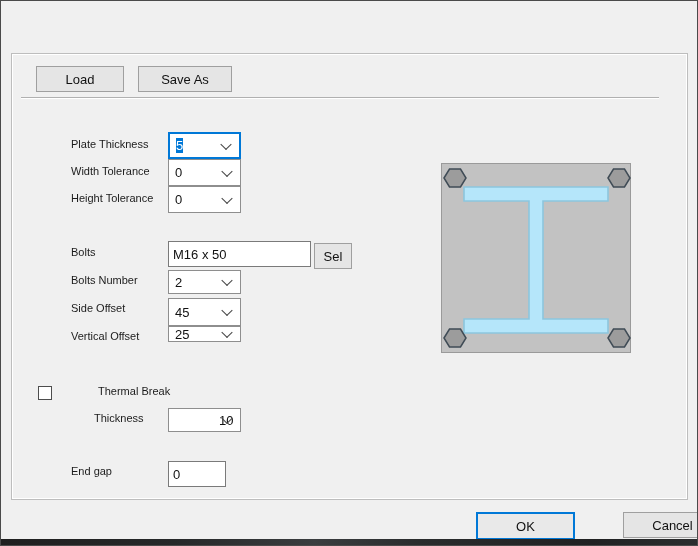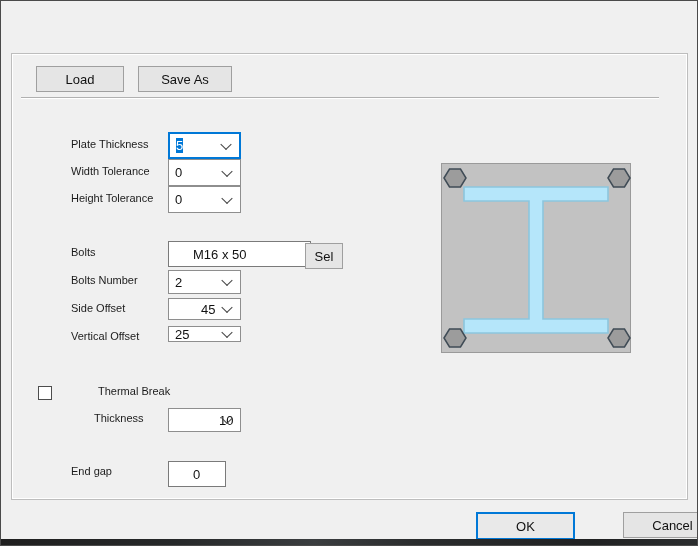--- a/index.html
+++ b/index.html
@@ -47,21 +47,21 @@
   .combo .val { margin-left:6px; font-size:13px; color:#111; }
   .combo.focused { border:2px solid var(--accent); }
   .combo .val.selected { background:var(--accent); color:#fff; }
   .chev {
     position:absolute; right:9px; top:50%; width:8px; height:8px;
     border-right:1.4px solid #444; border-bottom:1.4px solid #444;
     transform:translateY(-70%) rotate(45deg);
   }
   .txt {
     position:absolute; background:#fff; border:1px solid #7a7a7a;
-    font-family:"Liberation Sans",sans-serif; font-size:13px; color:#111; padding:0 0 0 24px;
+    font-family:"Liberation Sans",sans-serif; font-size:13px; color:#111; padding:0 0 0 4px;
   }
   
   .cbx { position:absolute; left:37px; top:385px; width:14px; height:14px;
     background:#fff; border:1px solid #4d4d4d; cursor:pointer; }
   
   .preview { position:absolute; left:440px; top:162px; }
   
   .bottom-strip { position:absolute; left:0; bottom:0; width:100%; height:6px;
     background:linear-gradient(90deg,#1f1f1f 0%, #262829 25%, #3a3d3f 45%, #2a2c2d 60%, #202122 85%, #2b2d2e 100%); }
 </style>
@@ -95,27 +95,27 @@
   <div class="combo" style="top:158px; height:27px;">
     <span class="val">0</span>
     <span class="chev"></span>
   </div>
   <div class="combo" style="top:185px; height:27px;">
     <span class="val">0</span>
     <span class="chev"></span>
   </div>
 
   <input class="txt" style="left: 167px; top: 240px; width: 143px; height: 26px;" value="M16 x 50">
-  <button class="btn" style="left:304px; top:242px; width:38px; height:23px;">Sel</button>
+  <button class="btn" style="left:313px; top:242px; width:38px; height:23px;">Sel</button>
 
   <div class="combo" style="top:269px; height:24px;">
     <span class="val">2</span>
     <span class="chev"></span>
   </div>
-  <div class="combo" style="top:297px; height:22px;padding-left:26px;">
+  <div class="combo" style="top:297px; height:28px;">
     <span class="val">45</span>
     <span class="chev"></span>
   </div>
   <div class="combo" style="top:325px; height:16px;">
     <span class="val">25</span>
     <span class="chev"></span>
   </div>
 
   <span class="cbx"></span>
   <div class="combo" style="top:407px; height:24px;padding-left:44px;">

